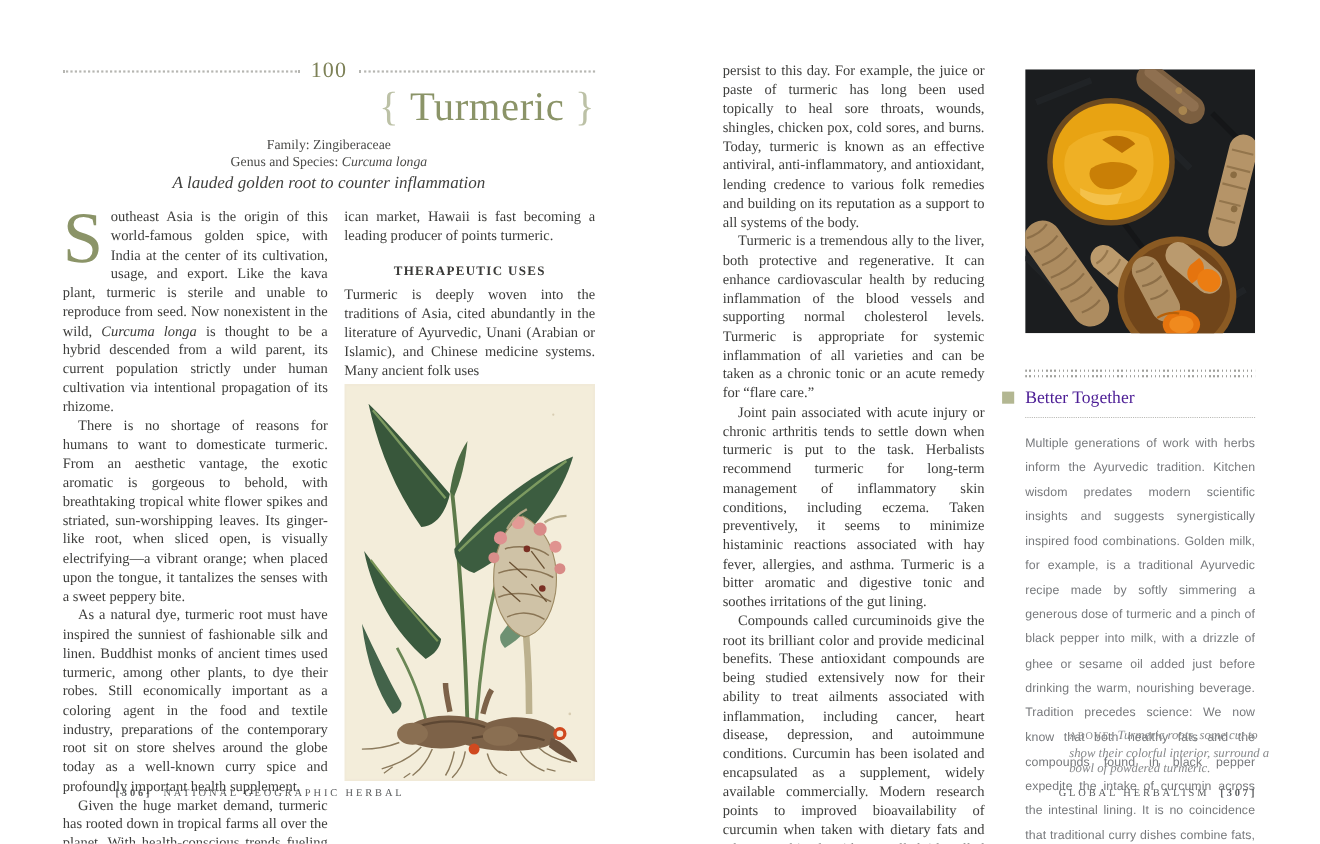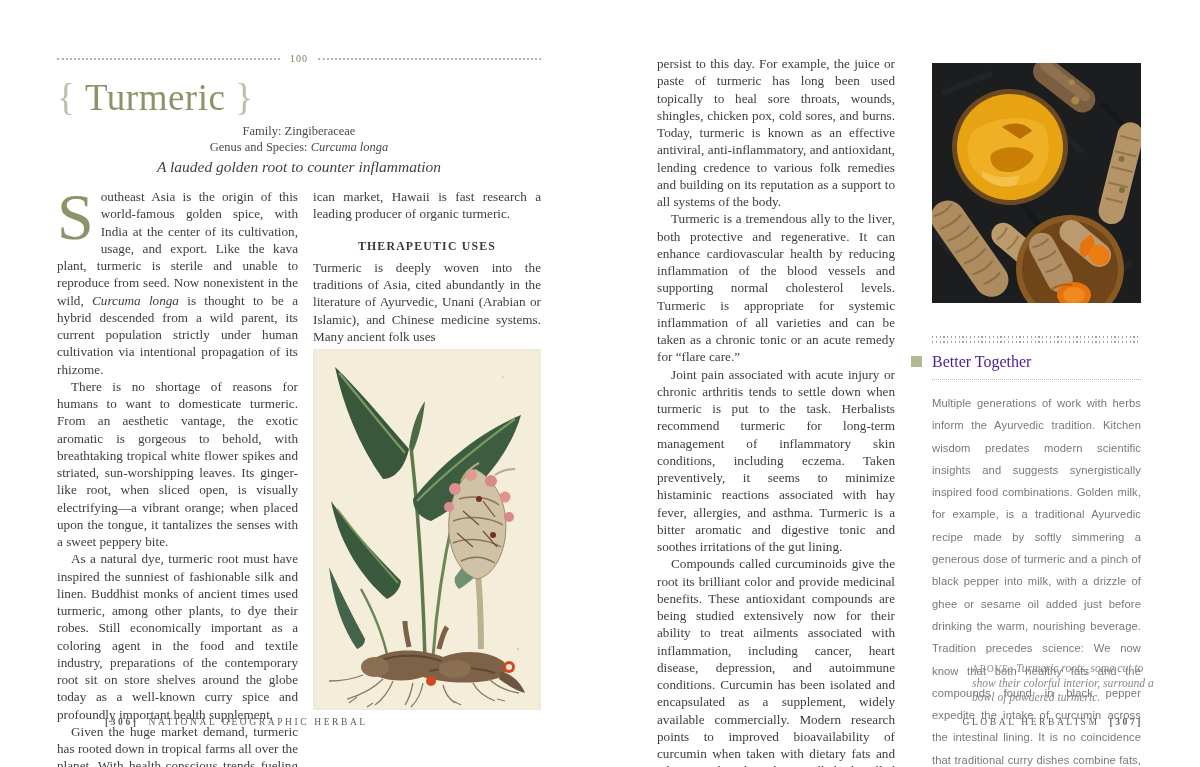--- a/index.html
+++ b/index.html
@@ -5,23 +5,23 @@
   * { margin:0; padding:0; box-sizing:border-box; }
   html,body { background:#ffffff; }
   #canvas {
     position:relative; width:1200px; height:767px; background:#ffffff;
     font-family:"Liberation Serif", serif; color:#3c3c3b; overflow:hidden;
   }
 
   
   .rule100 { position:absolute; left:57px; top:53px; width:484px; display:flex; align-items:center; }
   .rule100 .dots { flex:1; border-top:2px dotted #b6b6b2; height:0; }
-  .rule100 .num { color:#7d8157; font-size:10px; letter-spacing:1px; padding:0 10px; font-family:"Liberation Serif",serif; }
-
-  .title-wrap { position:absolute; left:57px; top:76px; width:484px; text-align:left; }
+  .rule100 .num { color:#7d8157; font-size:20px; letter-spacing:1px; padding:0 10px; font-family:"Liberation Serif",serif; }
+
+  .title-wrap { position:absolute; left:57px; top:76px; width:484px; text-align:right; }
   .main-title { font-size:37px; color:#8b9468; font-weight:400; letter-spacing:0.5px; }
   .main-title .brace { color:#bcc1a6; font-weight:300; }
   .taxon { position:absolute; left:57px; top:124px; width:484px; text-align:center;
            font-size:12.5px; color:#4b4b49; line-height:15.5px; }
   .taxon em { font-style:italic; }
   .subtitle { position:absolute; left:57px; top:158px; width:484px; text-align:center;
               font-style:italic; font-size:15.5px; color:#3f3f3d; }
 
   
   .col { position:absolute; text-align:justify; font-size:13.2px; line-height:17.25px; color:#3d3d3b; }
@@ -98,21 +98,21 @@
   <div class="subtitle">A lauded golden root to counter inflammation</div>
 
   <div id="col1" class="col">
     <p class="body-p"><span class="dropcap">S</span><span>outheast Asia is the origin of this world-famous golden spice, with India at the center of its cultivation, usage, and export. Like the kava plant, turmeric is sterile and unable to reproduce from seed. Now nonexistent in the wild, </span><em>Curcuma longa</em><span> is thought to be a hybrid descended from a wild parent, its current population strictly under human cultivation via intentional propagation of its rhizome.</span></p>
     <p class="indent">There is no shortage of reasons for humans to want to domesticate turmeric. From an aesthetic vantage, the exotic aromatic is gorgeous to behold, with breathtaking tropical white flower spikes and striated, sun-worshipping leaves. Its ginger-like root, when sliced open, is visually electrifying—a vibrant orange; when placed upon the tongue, it tantalizes the senses with a sweet peppery bite.</p>
     <p class="indent">As a natural dye, turmeric root must have inspired the sunniest of fashionable silk and linen. Buddhist monks of ancient times used turmeric, among other plants, to dye their robes. Still economically important as a coloring agent in the food and textile industry, preparations of the contemporary root sit on store shelves around the globe today as a well-known curry spice and profoundly important health supplement.</p>
     <p class="indent">Given the huge market demand, turmeric has rooted down in tropical farms all over the planet. With health-conscious trends fueling the Amer-</p>
   </div>
 
   <div id="col2" class="col">
-    <p>ican market, Hawaii is fast research a leading producer of organic turmeric.</p>
+    <p>ican market, Hawaii is fast becoming a leading producer of points turmeric.</p>
     <p class="sect-head">THERAPEUTIC USES</p>
     <p>Turmeric is deeply woven into the traditions of Asia, cited abundantly in the literature of Ayurvedic, Unani (Arabian or Islamic), and Chinese medicine systems. Many ancient folk uses</p>
   </div>
 
   <div id="illustration">
     <svg width="228" height="361" viewBox="0 0 228 361" xmlns="http://www.w3.org/2000/svg">
       <rect width="228" height="361" fill="#f1ead8"></rect>
       <rect x="2" y="2" width="224" height="357" fill="#f3edda"></rect>
       <circle cx="40" cy="40" r="1" fill="#d8cdb2"></circle>
         <circle cx="190" cy="28" r="1" fill="#d8cdb2"></circle>

